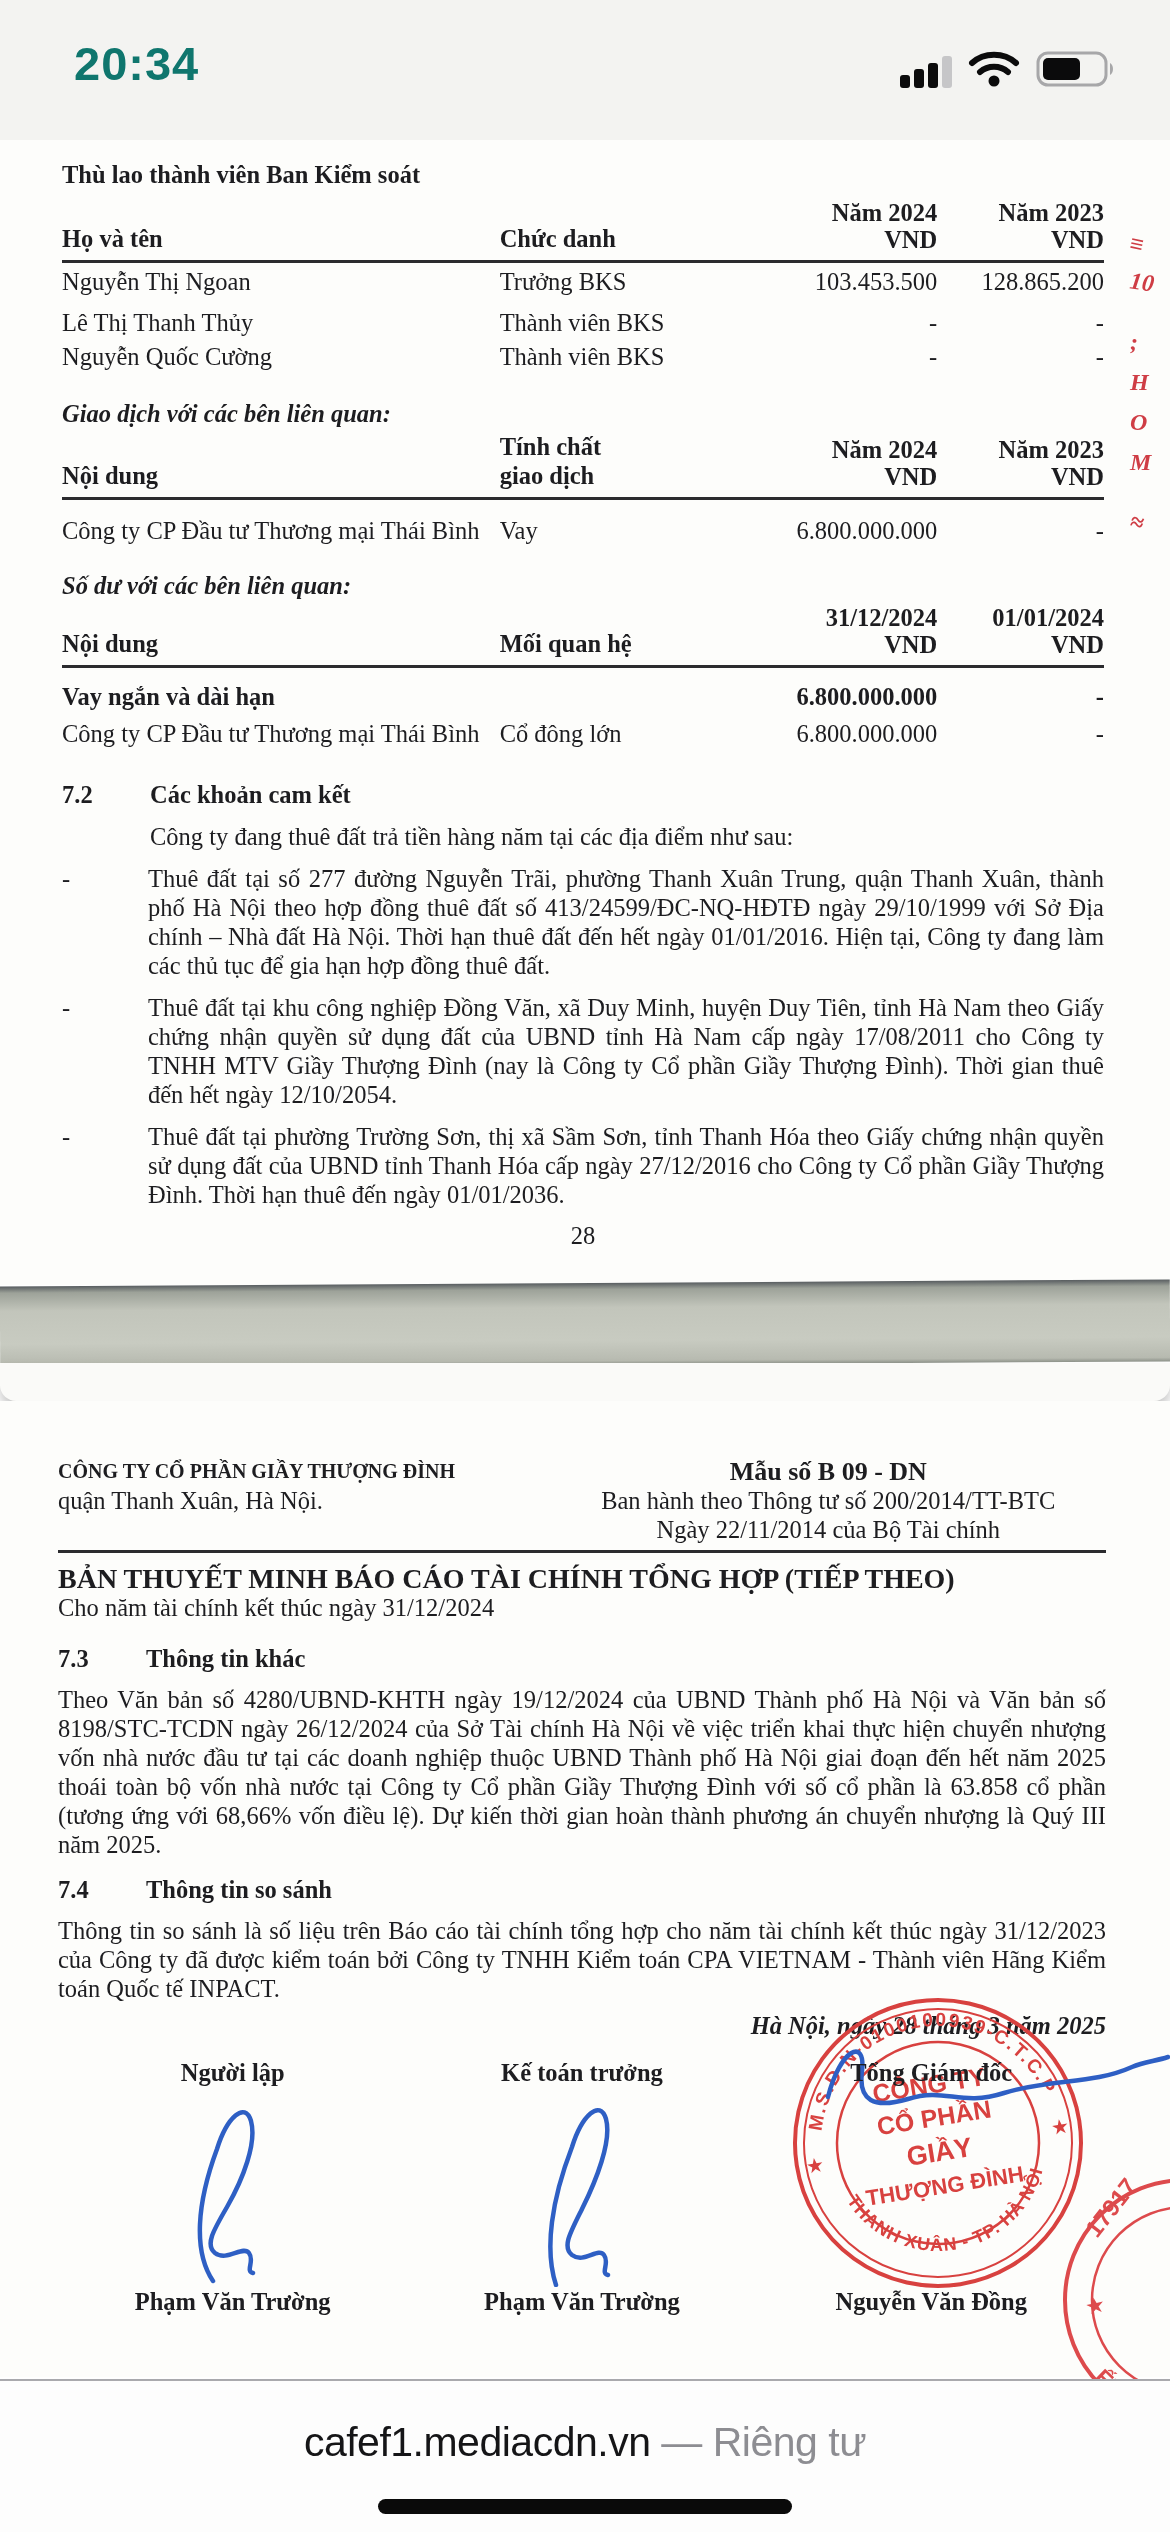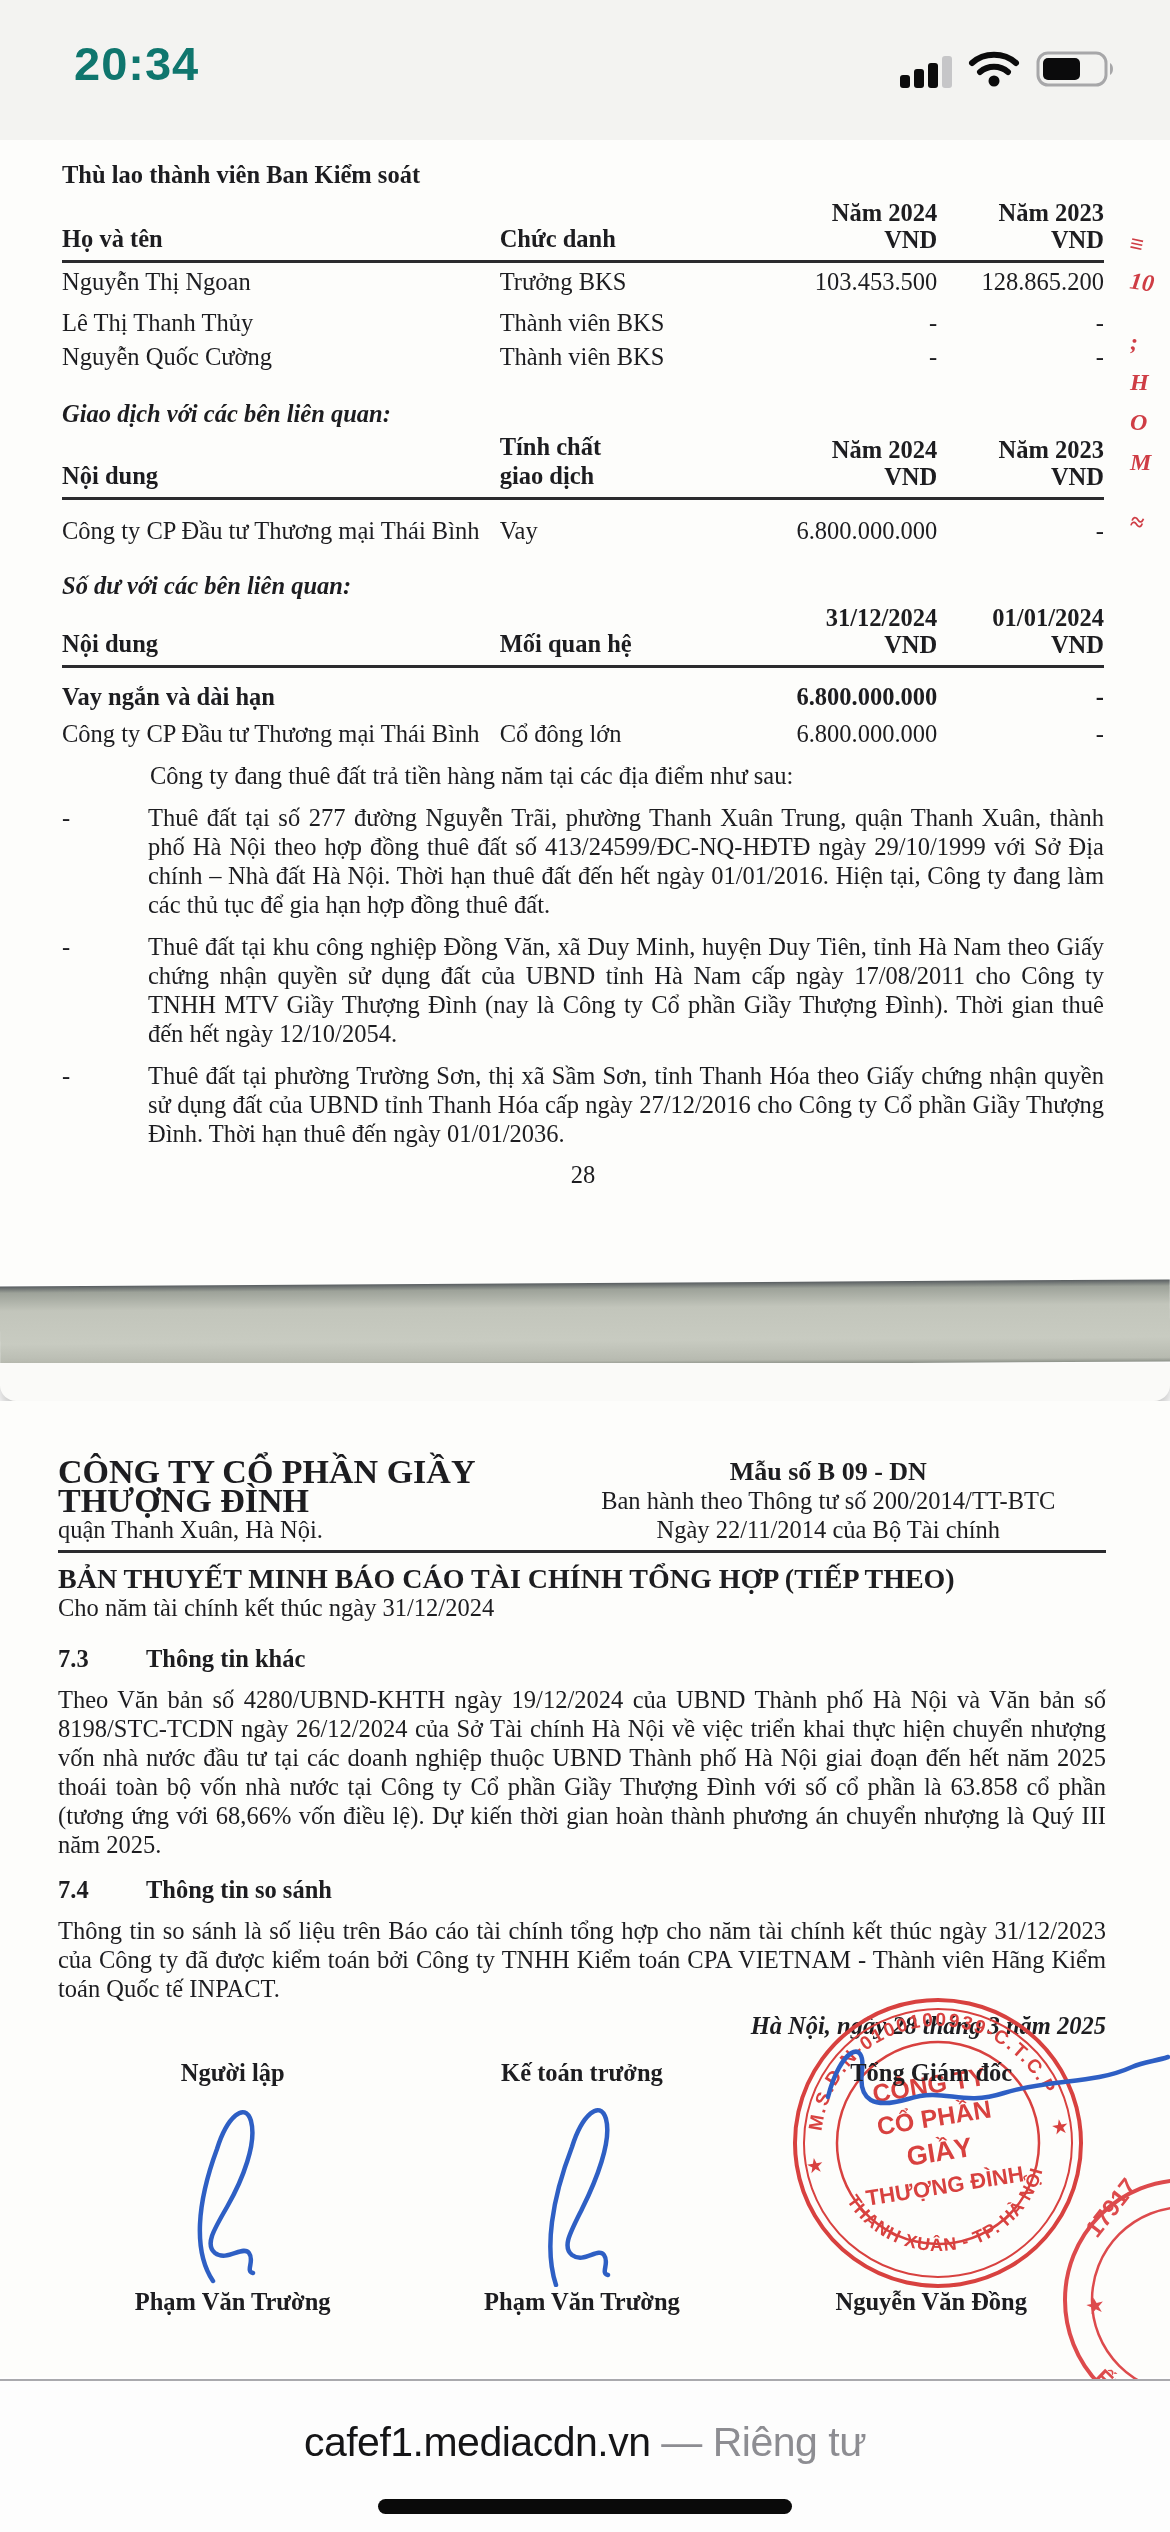--- a/index.html
+++ b/index.html
@@ -203,20 +203,24 @@
       <div class="c4">-</div>
     </div>
     <div class="trow" style="padding-top:8px;">
       <div class="c1">Công ty CP Đầu tư Thương mại Thái Bình</div>
       <div class="c2">Cổ đông lớn</div>
       <div class="c3">6.800.000.000</div>
       <div class="c4">-</div>
     </div>
   </div>
 
+  <div class="sec-head b" style="margin-top:32px;">
+    <span class="sec-num">7.2</span>
+    <span>Các khoản cam kết</span>
+  </div>
 
   <div style="margin-top:13px; margin-left:88px;">Công ty đang thuê đất trả tiền hàng năm tại các địa điểm như sau:</div>
 
   <div class="bullet">
     <span class="mark">-</span>
     <span class="txt">Thuê đất tại số 277 đường Nguyễn Trãi, phường Thanh Xuân Trung, quận Thanh Xuân, thành phố Hà Nội theo hợp đồng thuê đất số 413/24599/ĐC-NQ-HĐTĐ ngày 29/10/1999 với Sở Địa chính – Nhà đất Hà Nội. Thời hạn thuê đất đến hết ngày 01/01/2016. Hiện tại, Công ty đang làm các thủ tục để gia hạn hợp đồng thuê đất.</span>
   </div>
   <div class="bullet">
     <span class="mark">-</span>
     <span class="txt">Thuê đất tại khu công nghiệp Đồng Văn, xã Duy Minh, huyện Duy Tiên, tỉnh Hà Nam theo Giấy chứng nhận quyền sử dụng đất của UBND tỉnh Hà Nam cấp ngày 17/08/2011 cho Công ty TNHH MTV Giầy Thượng Đình (nay là Công ty Cổ phần Giầy Thượng Đình). Thời gian thuê đến hết ngày 12/10/2054.</span>
@@ -239,21 +243,21 @@
   </div>
 </div>
 
 <div class="band"></div>
 <div class="band-pill"></div>
 
 <div class="sheet page2 doc">
 
   <div class="p2-head">
     <div class="left">
-      <div class="b" style="font-size:34px;">CÔNG TY CỔ PHẦN GIẦY THƯỢNG ĐÌNH</div>
+      <div class="b" style="font-size:20px;">CÔNG TY CỔ PHẦN GIẦY THƯỢNG ĐÌNH</div>
       <div>quận Thanh Xuân, Hà Nội.</div>
     </div>
     <div class="right">
       <div class="b" style="font-size:26px;">Mẫu số B 09 - DN</div>
       <div>Ban hành theo Thông tư số 200/2014/TT-BTC</div>
       <div>Ngày 22/11/2014 của Bộ Tài chính</div>
     </div>
   </div>
   <div class="p2-rule"></div>
 

